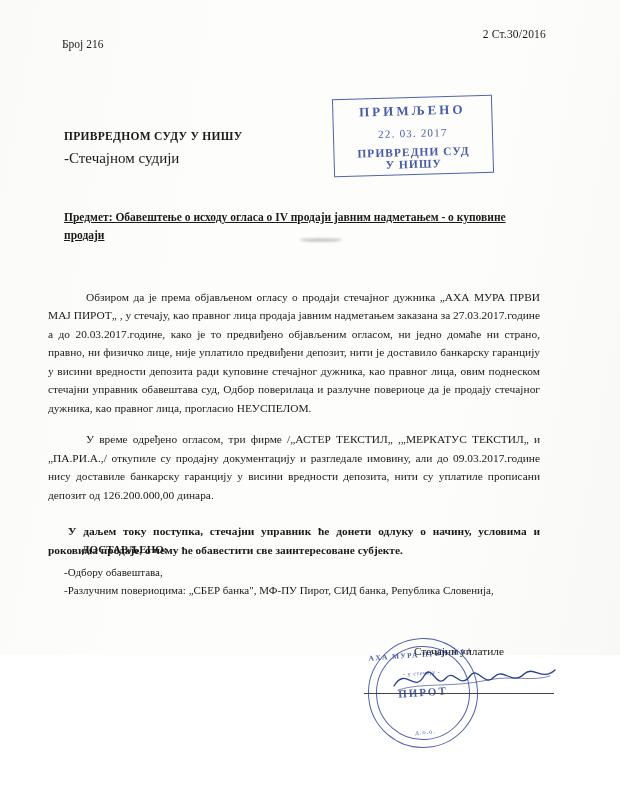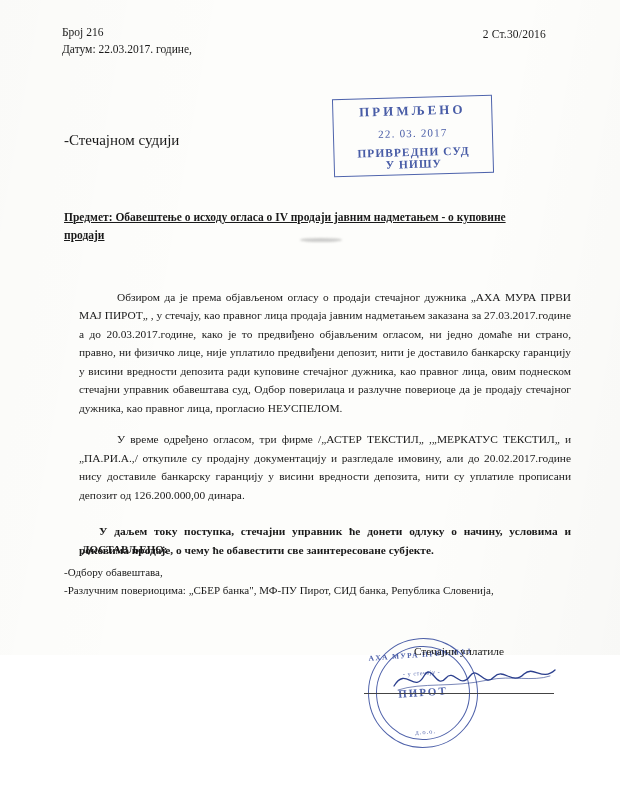--- a/index.html
+++ b/index.html
@@ -30,21 +30,21 @@
   }
   .doc-number {
     position: absolute;
     top: 28px;
     right: 74px;
     font-size: 11.5px;
     letter-spacing: 0.2px;
   }
   .meta {
     position: absolute;
-    top: 24px;
+    top: 36px;
     left: 62px;
     font-size: 11.5px;
     line-height: 1.5;
   }
   .meta div { white-space: nowrap; }
 
   .addressee {
     position: absolute;
     top: 128px;
     left: 64px;
@@ -116,21 +116,21 @@
     width: 42px;
     height: 4px;
     background: rgba(80,80,80,0.28);
     border-radius: 50%;
     filter: blur(1px);
   }
 
   .body {
     position: absolute;
     top: 288px;
-    left: 79px;
+    left: 48px;
     width: 492px;
     font-size: 11.4px;
     line-height: 1.62;
     text-align: justify;
   }
   .body p {
     margin: 0 0 13px 0;
     text-indent: 38px;
   }
   .body p.bold {
@@ -246,40 +246,40 @@
 </head>
 <body>
 
 <div class="page">
   <div class="scan-shade"></div>
 
   <div class="doc-number">2 Ст.30/2016</div>
 
   <div class="meta">
     <div>Број 216</div>
-    <div>Датум: 22.03.2017. године,</div>
   </div>
 
   <div class="addressee">
+    <div class="court">ПРИВРЕДНОМ СУДУ У НИШУ</div>
     <div class="sub">-Стечајном судији</div>
   </div>
 
   <div class="stamp">
     <div class="l1">ПРИМЉЕНО</div>
     <div class="l2">22. 03. 2017</div>
     <div class="l3">ПРИВРЕДНИ СУД</div>
     <div class="l4">У НИШУ</div>
   </div>
 
   <div class="subject">Предмет: Обавештење о исходу огласа о IV продаји јавним надметањем - о куповине продаји</div>
   <div class="smudge"></div>
 
   <div class="body">
     <p>Обзиром да је према објављеном огласу о продаји стечајног дужника „АХА МУРА ПРВИ МАЈ ПИРОТ„ , у стечају, као правног лица продаја јавним надметањем заказана за 27.03.2017.године а до  20.03.2017.године, како је то предвиђено објављеним огласом, ни једно домаће ни страно, правно, ни физичко лице, није уплатило предвиђени депозит, нити је доставило банкарску гаранцију у висини вредности депозита ради куповине стечајног дужника, као правног лица, овим поднеском стечајни управник обавештава суд, Одбор поверилаца и разлучне повериоце да је продају стечајног дужника, као правног лица, прогласио НЕУСПЕЛОМ.</p>
-    <p>У  време одређено огласом, три фирме /„АСТЕР ТЕКСТИЛ„ ,„МЕРКАТУС ТЕКСТИЛ„ и „ПА.РИ.А.,/ откупиле су продајну документацију и разгледале имовину, али до 20.02.2017.године нису доставиле банкарску гаранцију у висини вредности депозита, нити су уплатиле прописани депозит од 126.200.000,00 динара.</p>
+    <p>У  време одређено огласом, три фирме /„АСТЕР ТЕКСТИЛ„ ,„МЕРКАТУС ТЕКСТИЛ„ и „ПА.РИ.А.,/ откупиле су продајну документацију и разгледале имовину, али до 09.03.2017.године нису доставиле банкарску гаранцију у висини вредности депозита, нити су уплатиле прописани депозит од 126.200.000,00 динара.</p>
     <p class="bold">У даљем току поступка, стечајни управник ће донети одлуку о начину, условима и роковима продаје, о чему ће обавестити све заинтересоване субјекте.</p>
   </div>
 
   <div class="delivery">
     <div class="title">ДОСТАВЉЕНО:</div>
     <div>-Одбору обавештава,</div>
     <div>-Разлучним повериоцима:  „СБЕР банка", МФ-ПУ Пирот, СИД банка, Република Словенија,</div>
   </div>
 
   <div class="seal">

